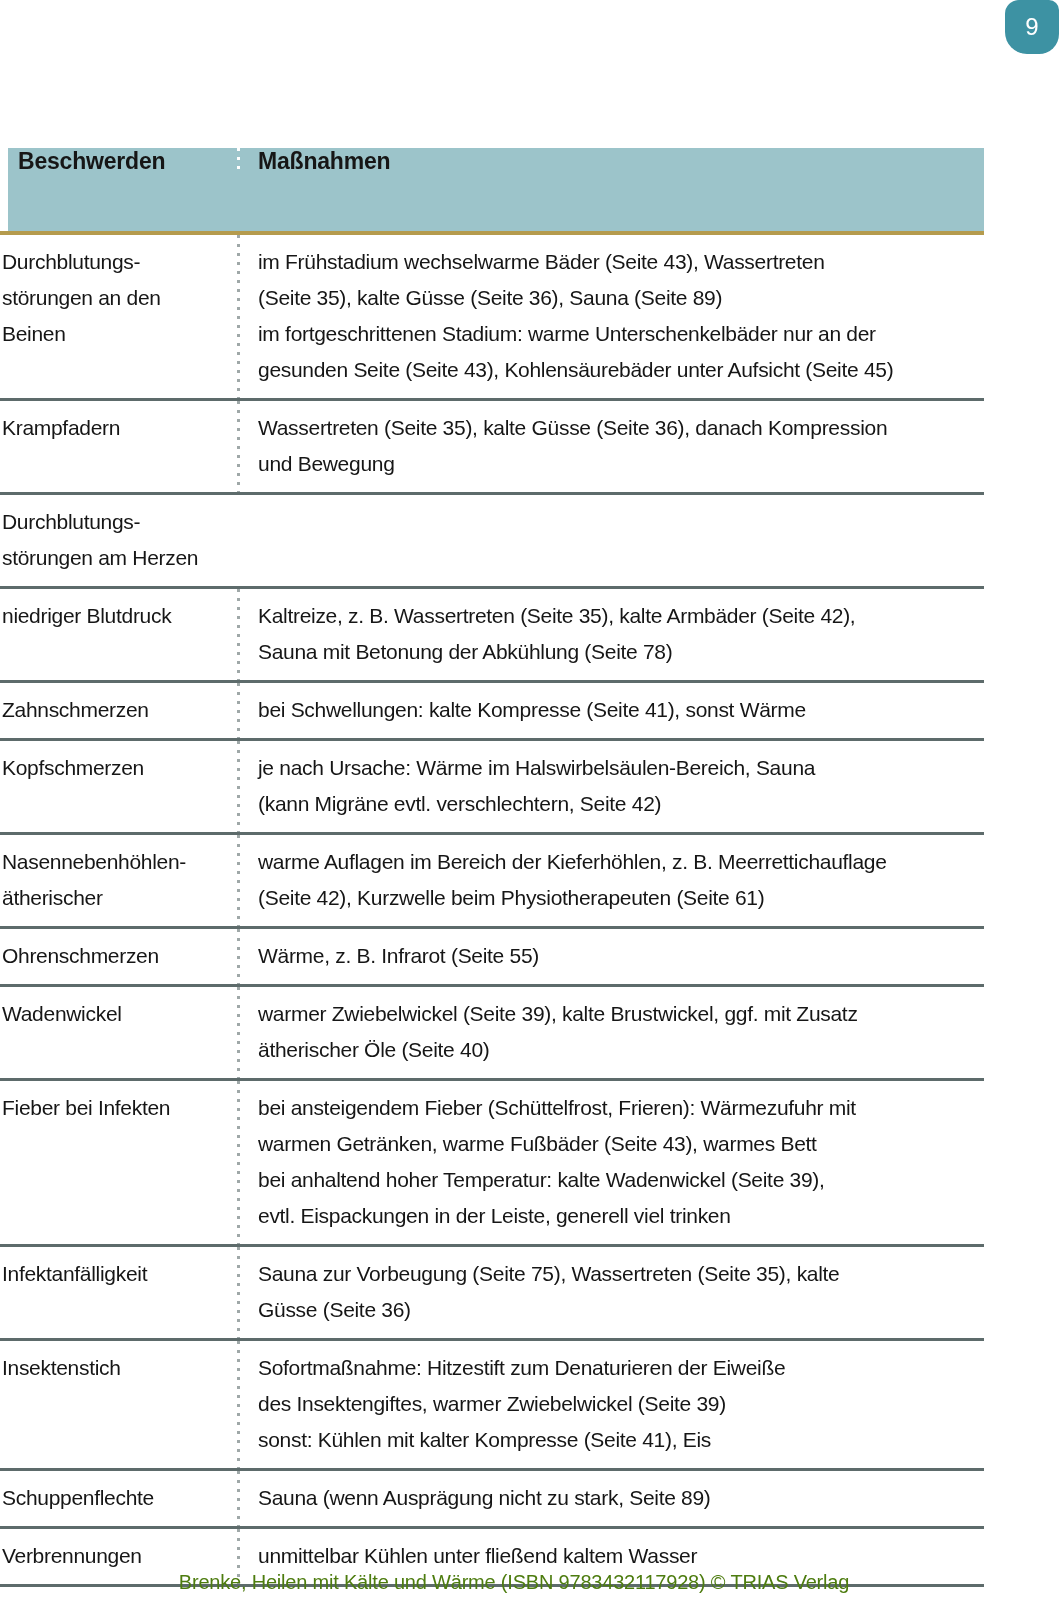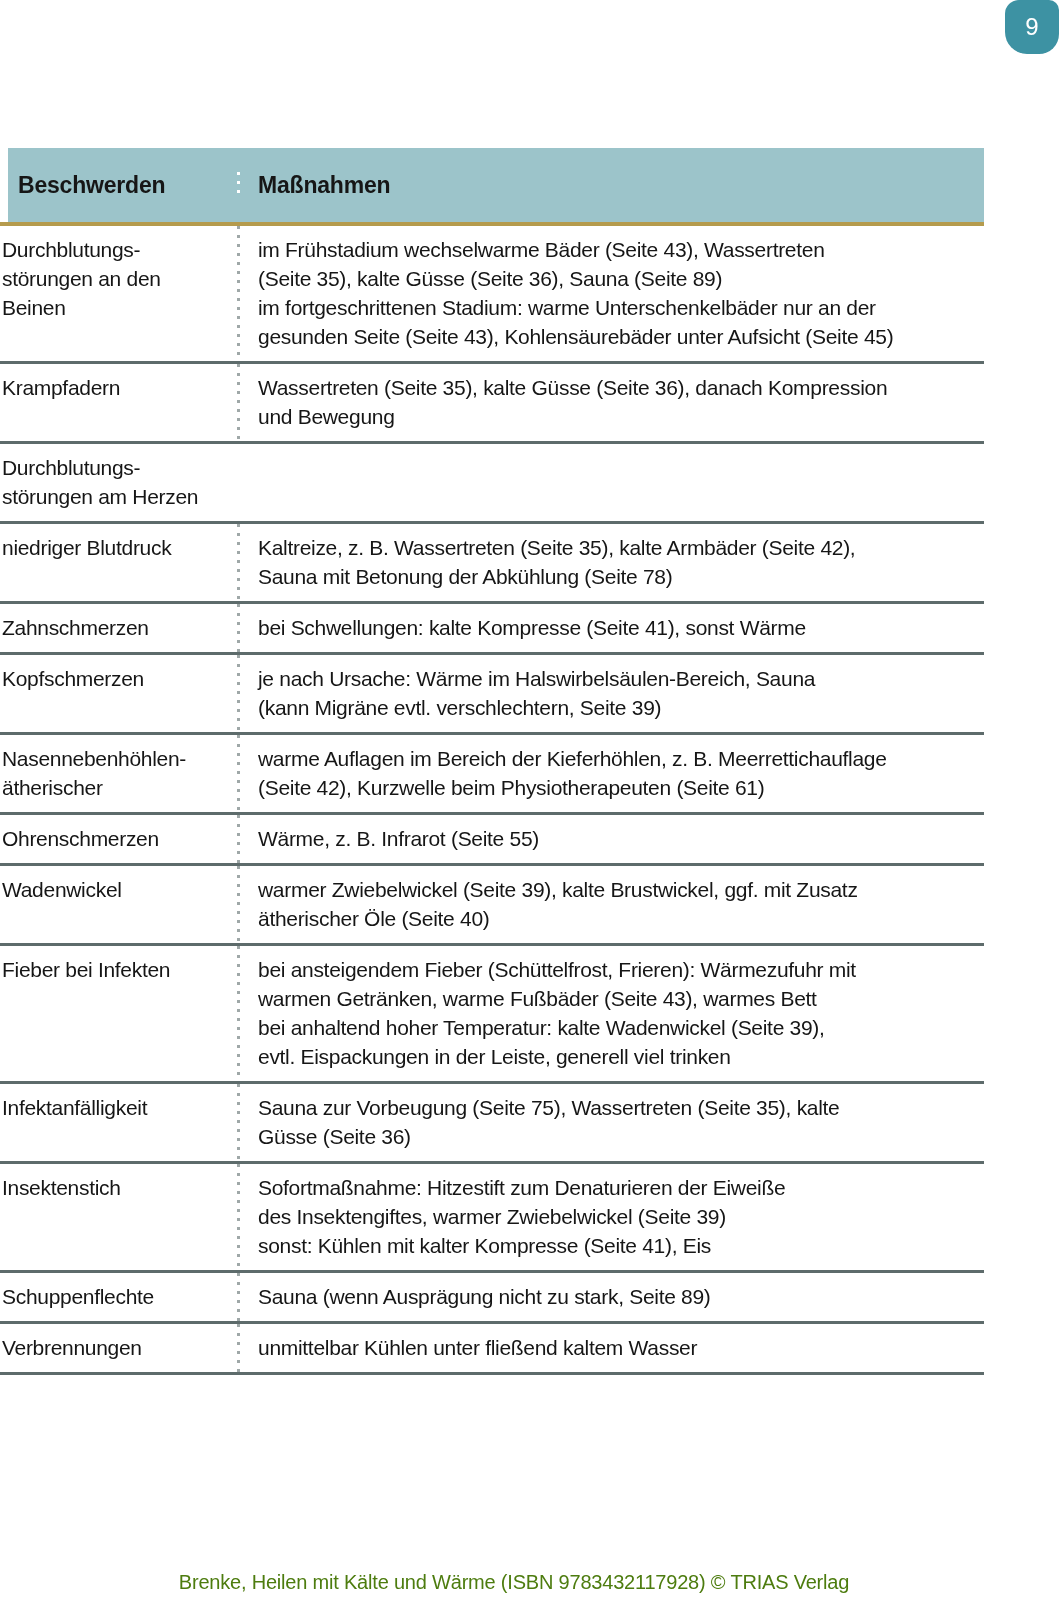--- a/index.html
+++ b/index.html
@@ -15,37 +15,37 @@
     background:#3d92a3; color:#ffffff;
     border-radius:14px 10px 20px 22px;
     display:flex; align-items:center; justify-content:center;
     font-size:24px;
   }
 
   
   .ctable { position:absolute; top:148px; left:0; width:984px; }
 
   .thead {
-    display:flex; align-items:center;
-    background:#9cc4ca; margin-left:8px; height:74px;
+    display:flex; align-items:flex-start;
+    background:#9cc4ca; margin-left:8px; height:83px;
     font-weight:bold; font-size:23px; letter-spacing:-0.2px;
   }
   .thead .hc1 { width:229px; padding-left:10px; display:flex; align-items:center; }
   .thead .hc2 { flex:1; padding-left:21px; display:flex; align-items:center; position:relative; }
   .thead .hc2::before {
     content:""; position:absolute; left:0; top:0; bottom:0; width:3px;
     background:repeating-linear-gradient(to bottom, #ffffff 0 3px, transparent 3px 9px);
   }
 
   .gold-line { height:4px; background:#b59b4d; }
 
   .trow {
     display:flex; align-items:stretch;
     border-bottom:3px solid #5d6b6b;
-    font-size:21px; line-height:29px; letter-spacing:-0.3px;
+    font-size:21px; line-height:36px; letter-spacing:-0.3px;
   }
   .trow .c1 {
     width:237px; padding:9px 8px 10px 2px;
     white-space:pre-line;
   }
   .trow .c2 {
     flex:1; padding:9px 10px 10px 21px;
     white-space:pre-line; position:relative;
   }
   .trow .c2::before {
@@ -96,21 +96,21 @@
     <div class="c2">Kaltreize, z. B. Wassertreten (Seite 35), kalte Armbäder (Seite 42),
 Sauna mit Betonung der Abkühlung (Seite 78)</div>
   </div>
   <div class="trow">
     <div class="c1">Zahnschmerzen</div>
     <div class="c2">bei Schwellungen: kalte Kompresse (Seite 41), sonst Wärme</div>
   </div>
   <div class="trow">
     <div class="c1">Kopfschmerzen</div>
     <div class="c2">je nach Ursache: Wärme im Halswirbelsäulen-Bereich, Sauna
-(kann Migräne evtl. verschlechtern, Seite 39)</div>
+(kann Migräne evtl. verschlechtern, Seite 42)</div>
   </div>
   <div class="trow">
     <div class="c1">Nasennebenhöhlen-
 ätherischer</div>
     <div class="c2">warme Auflagen im Bereich der Kieferhöhlen, z. B. Meerrettichauflage
 (Seite 42), Kurzwelle beim Physiotherapeuten (Seite 61)</div>
   </div>
   <div class="trow">
     <div class="c1">Ohrenschmerzen</div>
     <div class="c2">Wärme, z. B. Infrarot (Seite 55)</div>

